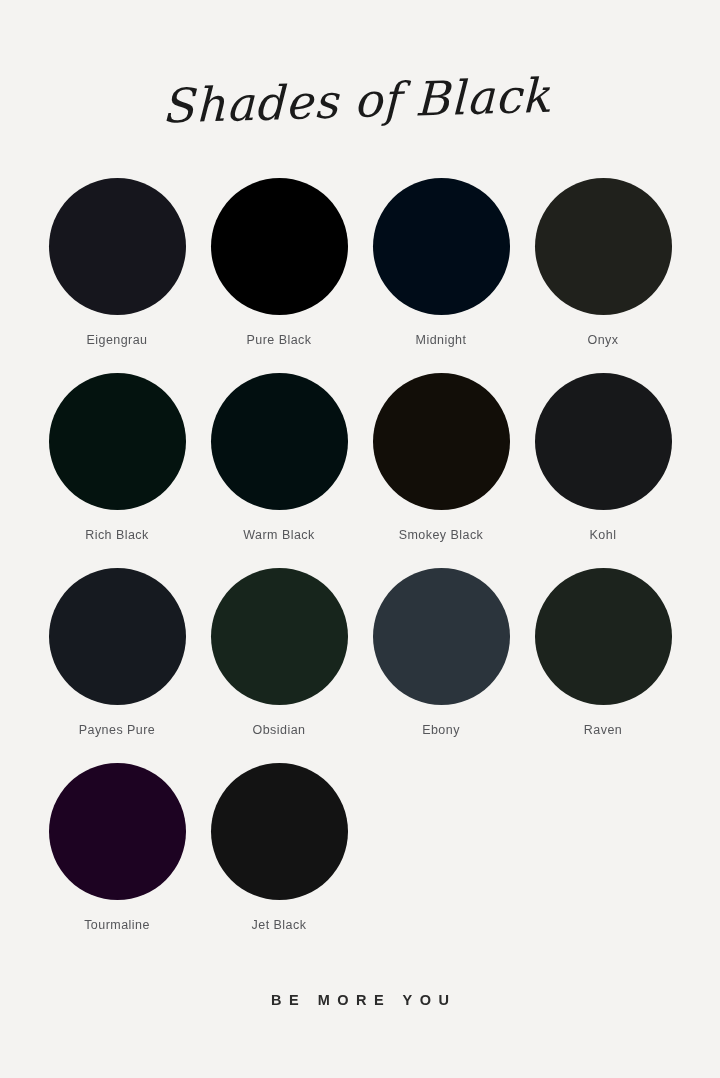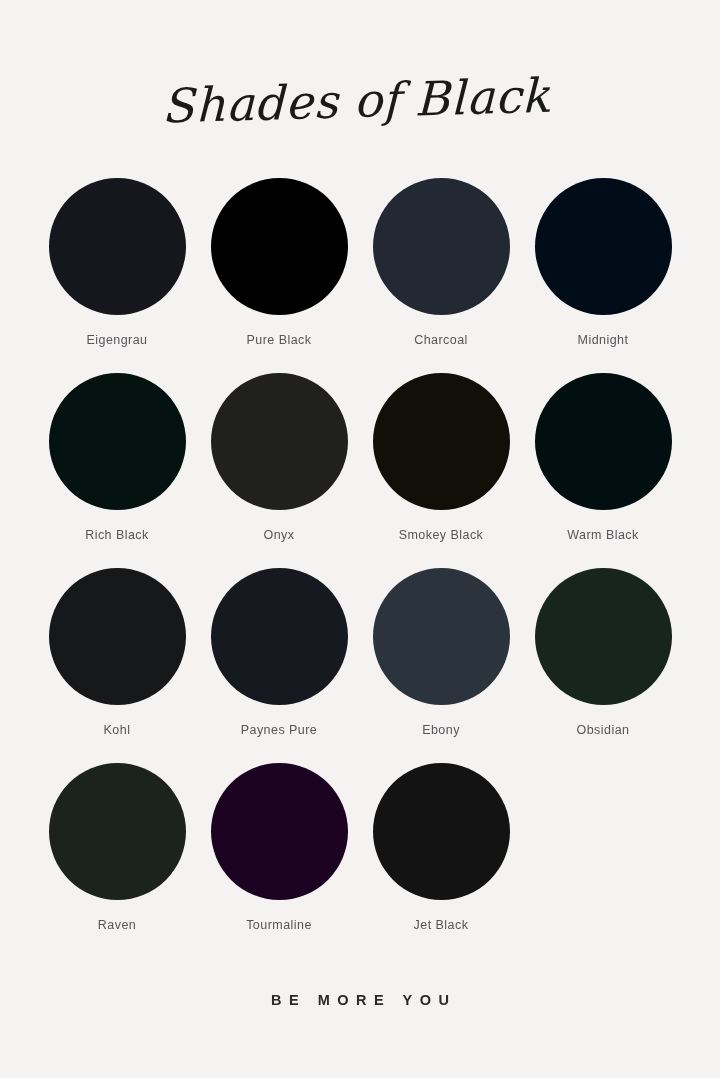--- a/index.html
+++ b/index.html
@@ -110,58 +110,54 @@
   <div class="grid">
       <div class="swatch">
         <div class="dot" style="background: rgb(22, 22, 29);"></div>
         <div class="dot-label">Eigengrau</div>
       </div>
       <div class="swatch">
         <div class="dot" style="background: rgb(0, 0, 0);"></div>
         <div class="dot-label">Pure Black</div>
       </div>
       <div class="swatch">
-        <div class="dot" style="background: rgb(34, 41, 50);"></div>
-        <div class="dot-label">Charcoal</div>
+        <div class="dot" style="background: rgb(0, 12, 24);"></div>
+        <div class="dot-label">Midnight</div>
       </div>
       <div class="swatch">
-        <div class="dot" style="background: rgb(0, 12, 24);"></div>
-        <div class="dot-label">Midnight</div>
+        <div class="dot" style="background: rgb(32, 33, 28);"></div>
+        <div class="dot-label">Onyx</div>
       </div>
       <div class="swatch">
         <div class="dot" style="background: rgb(4, 19, 15);"></div>
         <div class="dot-label">Rich Black</div>
       </div>
       <div class="swatch">
-        <div class="dot" style="background: rgb(32, 33, 28);"></div>
-        <div class="dot-label">Onyx</div>
+        <div class="dot" style="background: rgb(2, 15, 16);"></div>
+        <div class="dot-label">Warm Black</div>
       </div>
       <div class="swatch">
         <div class="dot" style="background: rgb(18, 14, 8);"></div>
         <div class="dot-label">Smokey Black</div>
-      </div>
-      <div class="swatch">
-        <div class="dot" style="background: rgb(2, 15, 16);"></div>
-        <div class="dot-label">Warm Black</div>
       </div>
       <div class="swatch">
         <div class="dot" style="background: rgb(23, 24, 26);"></div>
         <div class="dot-label">Kohl</div>
       </div>
       <div class="swatch">
         <div class="dot" style="background: rgb(22, 26, 32);"></div>
         <div class="dot-label">Paynes Pure</div>
       </div>
       <div class="swatch">
+        <div class="dot" style="background: rgb(23, 37, 28);"></div>
+        <div class="dot-label">Obsidian</div>
+      </div>
+      <div class="swatch">
         <div class="dot" style="background: rgb(43, 52, 60);"></div>
         <div class="dot-label">Ebony</div>
-      </div>
-      <div class="swatch">
-        <div class="dot" style="background: rgb(23, 37, 28);"></div>
-        <div class="dot-label">Obsidian</div>
       </div>
       <div class="swatch">
         <div class="dot" style="background: rgb(28, 35, 29);"></div>
         <div class="dot-label">Raven</div>
       </div>
       <div class="swatch">
         <div class="dot" style="background: rgb(29, 3, 34);"></div>
         <div class="dot-label">Tourmaline</div>
       </div>
       <div class="swatch">

